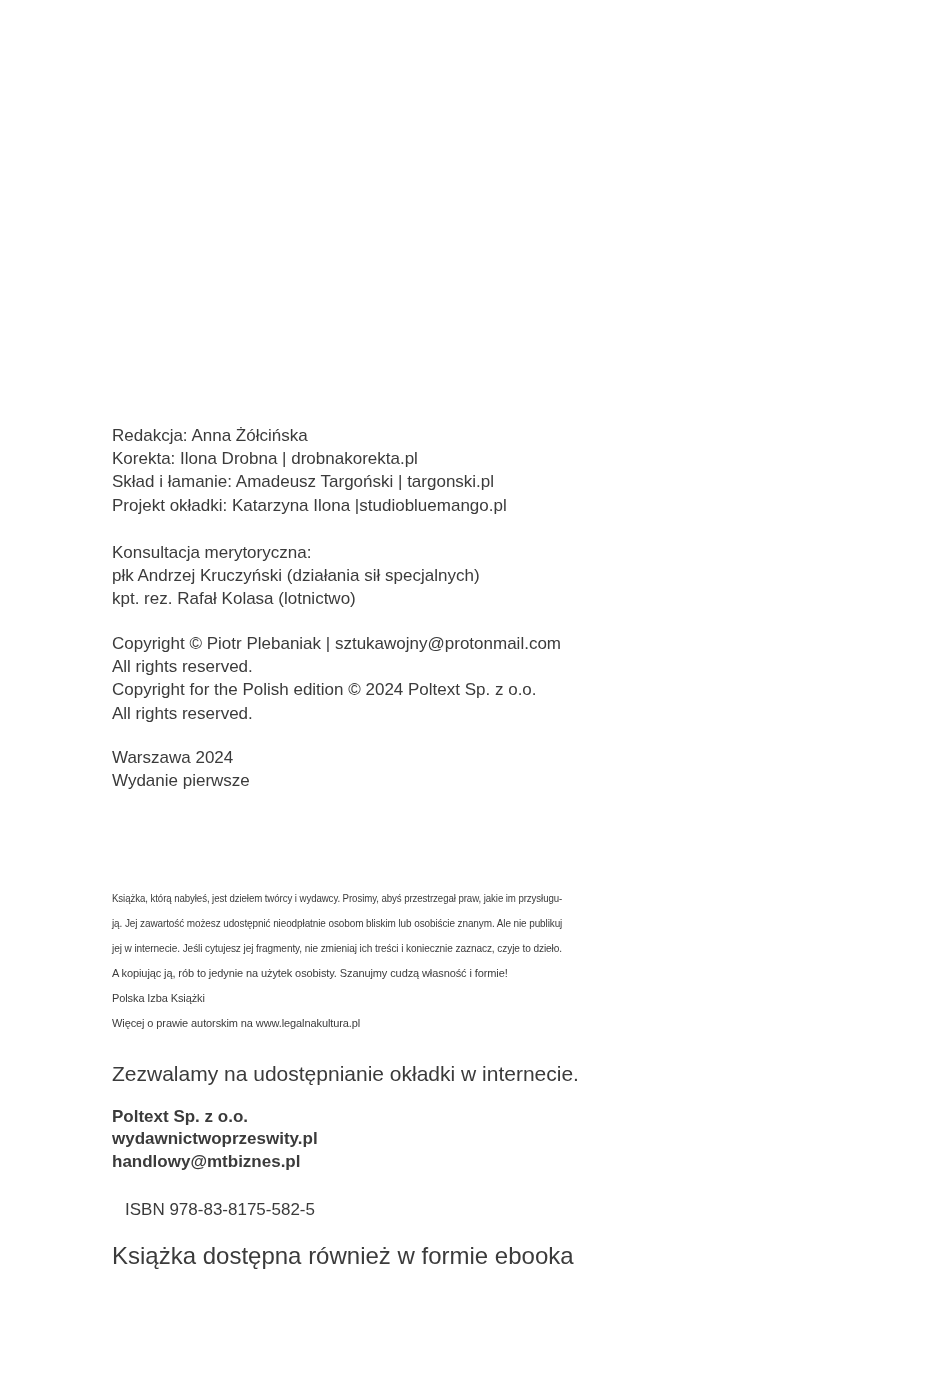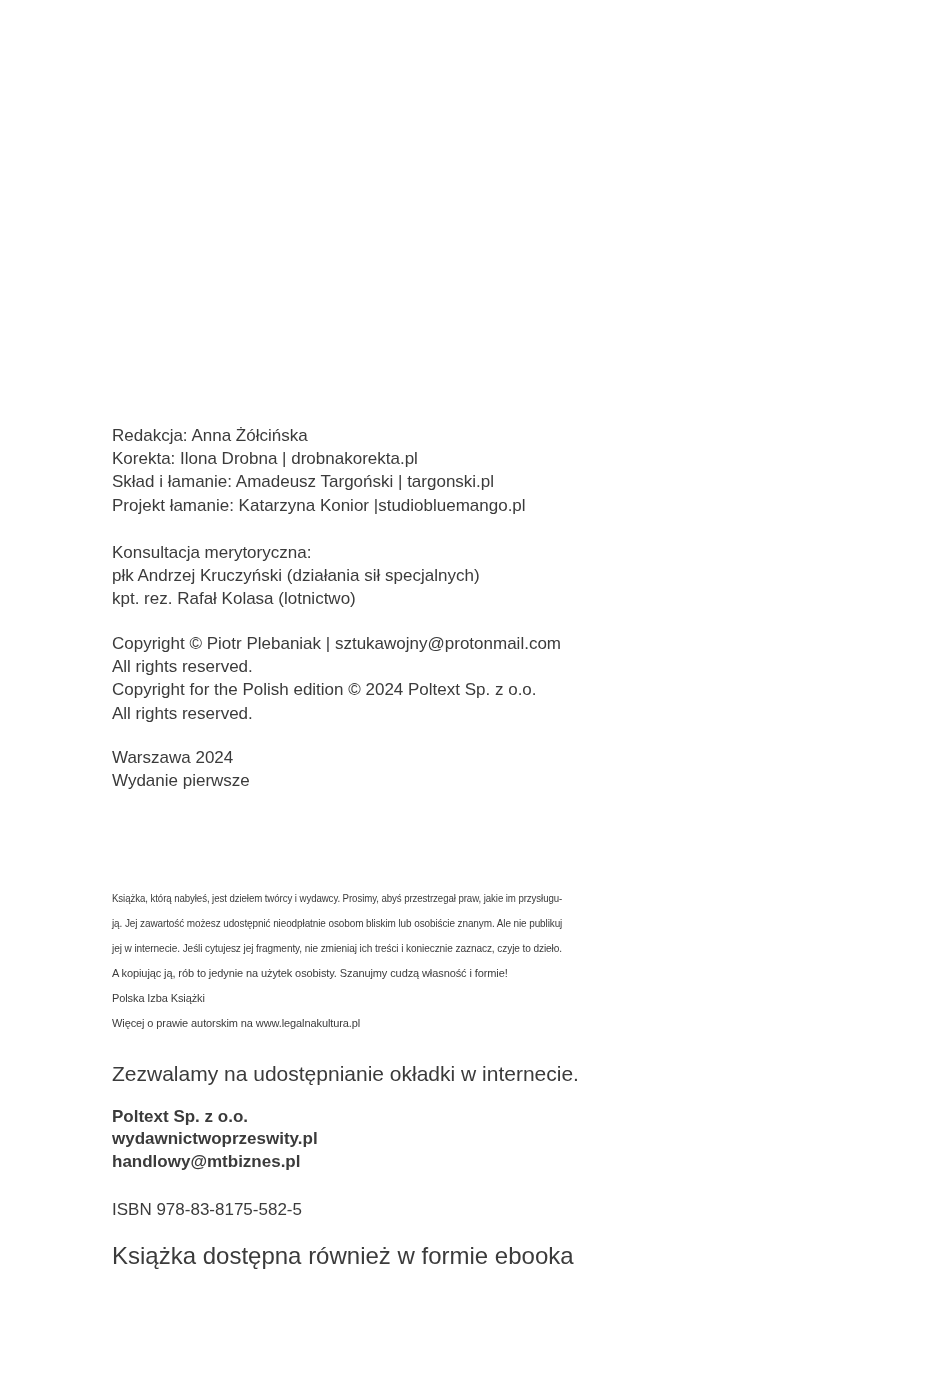--- a/index.html
+++ b/index.html
@@ -42,34 +42,34 @@
   .para-line .fit-inner,
   .para-line[data-fit] .fit-inner {
     display: inline-block;
     white-space: pre;
     transform-origin: 0 50%;
   }
   .cover-permission { top: 1062px; }
   .cover-permission .line { font-size: 21px; }
   .publisher      { top: 1106px; font-weight: bold; }
   .publisher .line { line-height: 22.4px; }
-  .isbn-block     { top: 1198px; }
+  .isbn-block     { top: 1198px; margin-left: 13px; }
   .ebook-block    { top: 1244px; }
   .ebook-block .line { font-size: 24px; }
 </style>
 </head>
 <body>
 
 <div class="page">
 
   <div class="block credits">
       <div class="line">Redakcja: Anna Żółcińska</div>
       <div class="line">Korekta: Ilona Drobna | drobnakorekta.pl</div>
       <div class="line">Skład i łamanie: Amadeusz Targoński | targonski.pl</div>
-      <div class="line">Projekt łamanie: Katarzyna Konior |studiobluemango.pl</div>
+      <div class="line">Projekt okładki: Katarzyna Ilona |studiobluemango.pl</div>
     </div>
 
   <div class="block consultation">
       <div class="line">Konsultacja merytoryczna:</div>
       <div class="line">płk Andrzej Kruczyński (działania sił specjalnych)</div>
       <div class="line">kpt. rez. Rafał Kolasa (lotnictwo)</div>
     </div>
 
   <div class="block copyright">
       <div class="line">Copyright © Piotr Plebaniak | sztukawojny@protonmail.com</div>

